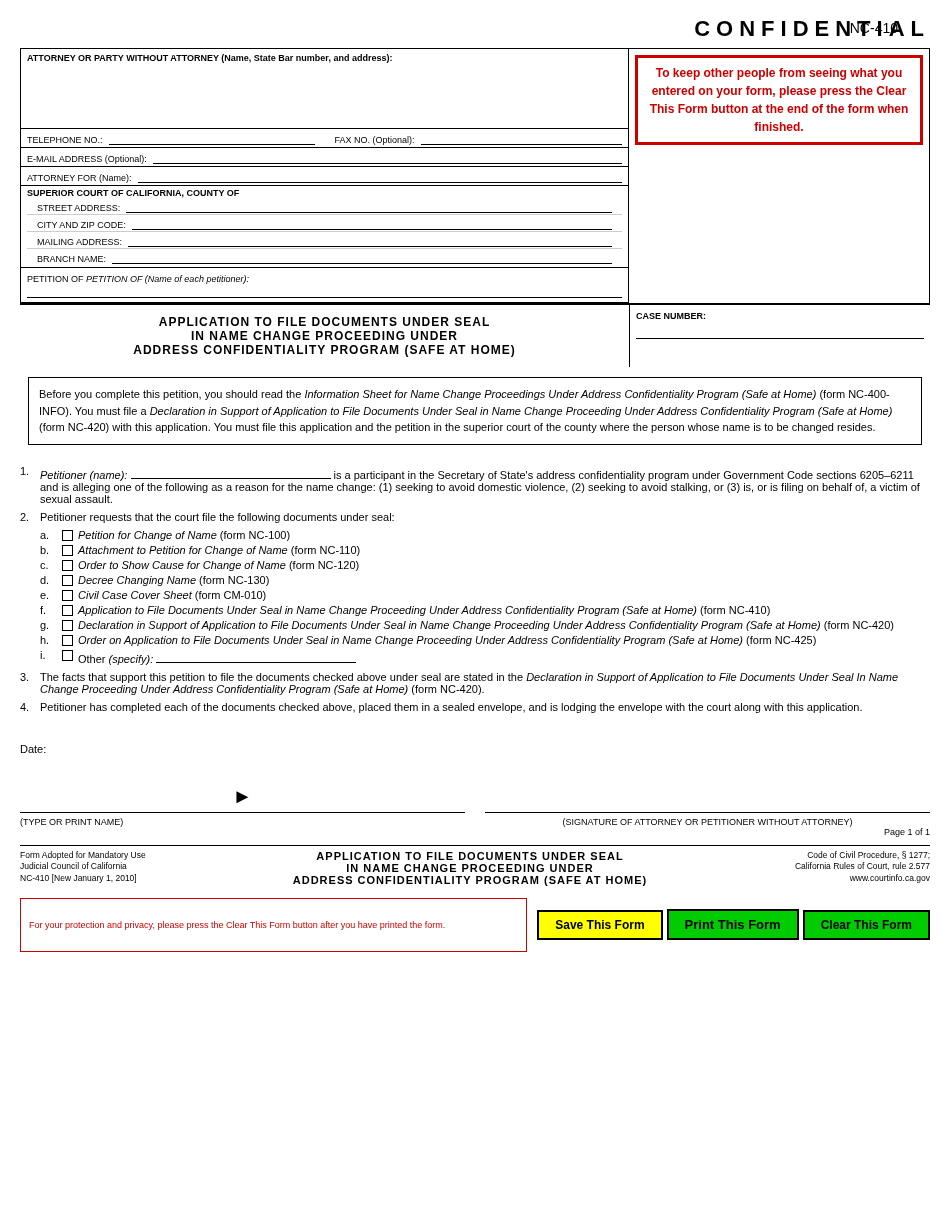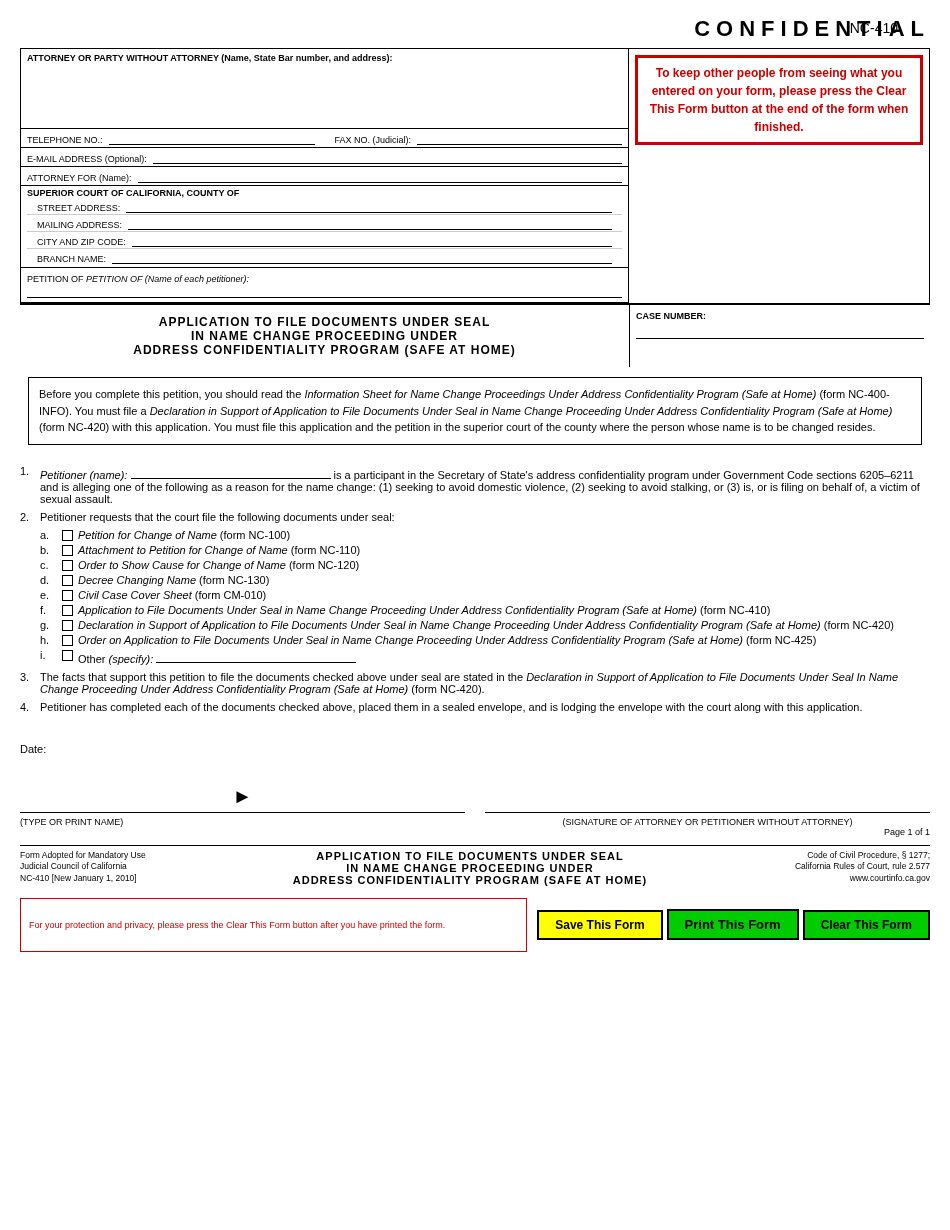--- a/index.html
+++ b/index.html
@@ -288,21 +288,21 @@
         <div style="min-height:60px;"></div>
       </div>
 
       <div class="field-row">
         <div class="field-half">
           <span class="field-label">TELEPHONE NO.:</span>
           <div class="field-line"></div>
         </div>
         <div style="width:20px;"></div>
         <div class="field-half">
-          <span class="field-label">FAX NO. (Judicial):</span>
+          <span class="field-label">FAX NO. (Optional):</span>
           <div class="field-line"></div>
         </div>
       </div>
 
       <div class="field-row">
         <span class="field-label">E-MAIL ADDRESS (Optional):</span>
         <div class="field-line"></div>
       </div>
 
       <div class="field-row">
@@ -310,25 +310,25 @@
         <div class="field-line"></div>
       </div>
 
       <div class="court-section">
         <div class="court-title">SUPERIOR COURT OF CALIFORNIA, COUNTY OF</div>
         <div class="court-row">
           <span class="field-label">STREET ADDRESS:</span>
           <div class="field-line"></div>
         </div>
         <div class="court-row">
+          <span class="field-label">CITY AND ZIP CODE:</span>
+          <div class="field-line"></div>
+        </div>
+        <div class="court-row">
           <span class="field-label">MAILING ADDRESS:</span>
-          <div class="field-line"></div>
-        </div>
-        <div class="court-row">
-          <span class="field-label">CITY AND ZIP CODE:</span>
           <div class="field-line"></div>
         </div>
         <div class="court-row">
           <span class="field-label">BRANCH NAME:</span>
           <div class="field-line"></div>
         </div>
       </div>
 
       <div class="petition-row">
         <span class="field-label">PETITION OF <span class="italic">PETITION OF (Name of each petitioner):</span></span>

